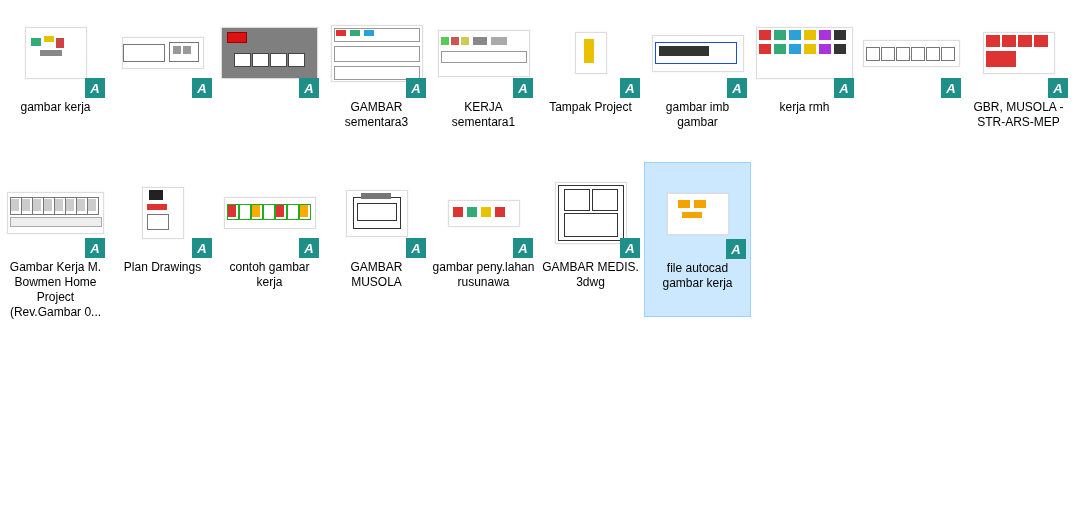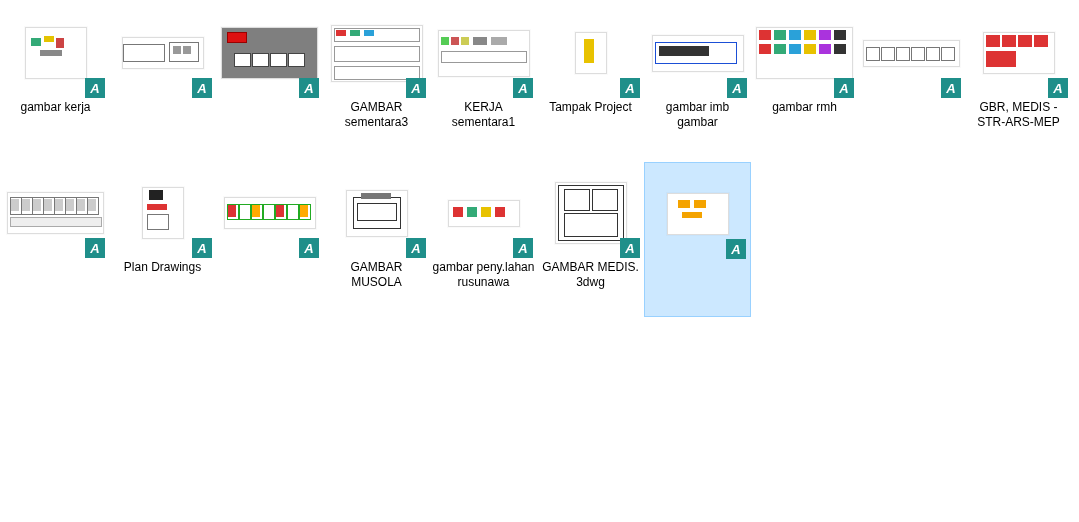--- a/index.html
+++ b/index.html
@@ -207,21 +207,21 @@
             <div class="mini" style="left: 32px; top: 16px; width: 12px; height: 10px; background: rgb(42, 161, 217);"></div>
             <div class="mini" style="left: 47px; top: 16px; width: 12px; height: 10px; background: rgb(232, 194, 0);"></div>
             <div class="mini" style="left: 62px; top: 16px; width: 12px; height: 10px; background: rgb(170, 51, 221);"></div>
             <div class="mini" style="left: 77px; top: 16px; width: 12px; height: 10px; background: rgb(51, 51, 51);"></div>
           </div>
         </div>
         <div class="badge">
           <div class="badge-inner">A</div>
         </div>
       </div>
-      <div class="filename">gambar rmh</div>
+      <div class="filename">kerja rmh</div>
     </div>
     <div class="file-item">
       <div class="thumb-wrap">
         <div class="thumb" style="width: 95px; height: 25px;">
           <div style="position: relative; width: 95px; height: 25px;">
             <div class="mini" style="left: 2px; top: 6px; width: 12px; height: 12px; border: 1px solid rgb(119, 119, 119);"></div>
             <div class="mini" style="left: 17px; top: 6px; width: 12px; height: 12px; border: 1px solid rgb(119, 119, 119);"></div>
             <div class="mini" style="left: 32px; top: 6px; width: 12px; height: 12px; border: 1px solid rgb(119, 119, 119);"></div>
             <div class="mini" style="left: 47px; top: 6px; width: 12px; height: 12px; border: 1px solid rgb(119, 119, 119);"></div>
             <div class="mini" style="left: 62px; top: 6px; width: 12px; height: 12px; border: 1px solid rgb(119, 119, 119);"></div>
@@ -241,21 +241,21 @@
             <div class="mini" style="left: 18px; top: 2px; width: 14px; height: 12px; background: rgb(221, 51, 51);"></div>
             <div class="mini" style="left: 34px; top: 2px; width: 14px; height: 12px; background: rgb(221, 51, 51);"></div>
             <div class="mini" style="left: 50px; top: 2px; width: 14px; height: 12px; background: rgb(221, 51, 51);"></div>
             <div class="mini" style="left: 2px; top: 18px; width: 30px; height: 16px; background: rgb(221, 51, 51);"></div>
           </div>
         </div>
         <div class="badge">
           <div class="badge-inner">A</div>
         </div>
       </div>
-      <div class="filename">GBR, MEDIS - STR-ARS-MEP</div>
+      <div class="filename">GBR, MUSOLA - STR-ARS-MEP</div>
     </div>
     <div class="file-item">
       <div class="thumb-wrap">
         <div class="thumb" style="width: 95px; height: 40px;">
           <div style="position: relative; width: 95px; height: 40px;">
             <div class="mini" style="left: 2px; top: 4px; width: 10px; height: 16px; border: 1px solid rgb(119, 119, 119);"></div>
             <div class="mini" style="left: 3px; top: 6px; width: 8px; height: 12px; background: rgb(204, 204, 204);"></div>
             <div class="mini" style="left: 13px; top: 4px; width: 10px; height: 16px; border: 1px solid rgb(119, 119, 119);"></div>
             <div class="mini" style="left: 14px; top: 6px; width: 8px; height: 12px; background: rgb(204, 204, 204);"></div>
             <div class="mini" style="left: 24px; top: 4px; width: 10px; height: 16px; border: 1px solid rgb(119, 119, 119);"></div>
@@ -270,20 +270,21 @@
             <div class="mini" style="left: 69px; top: 6px; width: 8px; height: 12px; background: rgb(204, 204, 204);"></div>
             <div class="mini" style="left: 79px; top: 4px; width: 10px; height: 16px; border: 1px solid rgb(119, 119, 119);"></div>
             <div class="mini" style="left: 80px; top: 6px; width: 8px; height: 12px; background: rgb(204, 204, 204);"></div>
             <div class="mini" style="left: 2px; top: 24px; width: 90px; height: 8px; background: rgb(238, 238, 238); border: 1px solid rgb(170, 170, 170);"></div>
           </div>
         </div>
         <div class="badge">
           <div class="badge-inner">A</div>
         </div>
       </div>
+      <div class="filename">Gambar Kerja M. Bowmen Home Project (Rev.Gambar 0...</div>
     </div>
     <div class="file-item">
       <div class="thumb-wrap">
         <div class="thumb" style="width: 40px; height: 50px;">
           <div style="position: relative; width: 40px; height: 50px;">
             <div class="mini" style="left: 6px; top: 2px; width: 14px; height: 10px; background: rgb(34, 34, 34);"></div>
             <div class="mini" style="left: 4px; top: 16px; width: 20px; height: 6px; background: rgb(221, 51, 51);"></div>
             <div class="mini" style="left: 4px; top: 26px; width: 20px; height: 14px; border: 1px solid rgb(119, 119, 119);"></div>
           </div>
         </div>
@@ -310,20 +311,21 @@
             <div class="mini" style="left: 62px; top: 6px; width: 10px; height: 14px; border: 1px solid rgb(34, 170, 34);"></div>
             <div class="mini" style="left: 63px; top: 7px; width: 8px; height: 12px; background: rgb(255, 255, 255);"></div>
             <div class="mini" style="left: 74px; top: 6px; width: 10px; height: 14px; border: 1px solid rgb(34, 170, 34);"></div>
             <div class="mini" style="left: 75px; top: 7px; width: 8px; height: 12px; background: rgb(255, 170, 0);"></div>
           </div>
         </div>
         <div class="badge">
           <div class="badge-inner">A</div>
         </div>
       </div>
+      <div class="filename">contoh gambar kerja</div>
     </div>
     <div class="file-item">
       <div class="thumb-wrap">
         <div class="thumb" style="width: 60px; height: 45px;">
           <div style="position: relative; width: 60px; height: 45px;">
             <div class="mini" style="left: 6px; top: 6px; width: 46px; height: 30px; border: 1px solid rgb(51, 51, 51);"></div>
             <div class="mini" style="left: 10px; top: 12px; width: 38px; height: 16px; border: 1px solid rgb(51, 51, 51);"></div>
             <div class="mini" style="left: 14px; top: 2px; width: 30px; height: 6px; background: rgb(119, 119, 119);"></div>
           </div>
         </div>
@@ -371,14 +373,15 @@
           <div style="position: relative; width: 60px; height: 40px;">
             <div class="mini" style="left: 10px; top: 6px; width: 12px; height: 8px; background: rgb(244, 163, 0);"></div>
             <div class="mini" style="left: 26px; top: 6px; width: 12px; height: 8px; background: rgb(244, 163, 0);"></div>
             <div class="mini" style="left: 14px; top: 18px; width: 20px; height: 6px; background: rgb(244, 163, 0);"></div>
           </div>
         </div>
         <div class="badge">
           <div class="badge-inner">A</div>
         </div>
       </div>
+      <div class="filename">file autocad gambar kerja</div>
     </div>
   </div>
 
 </body></html>

